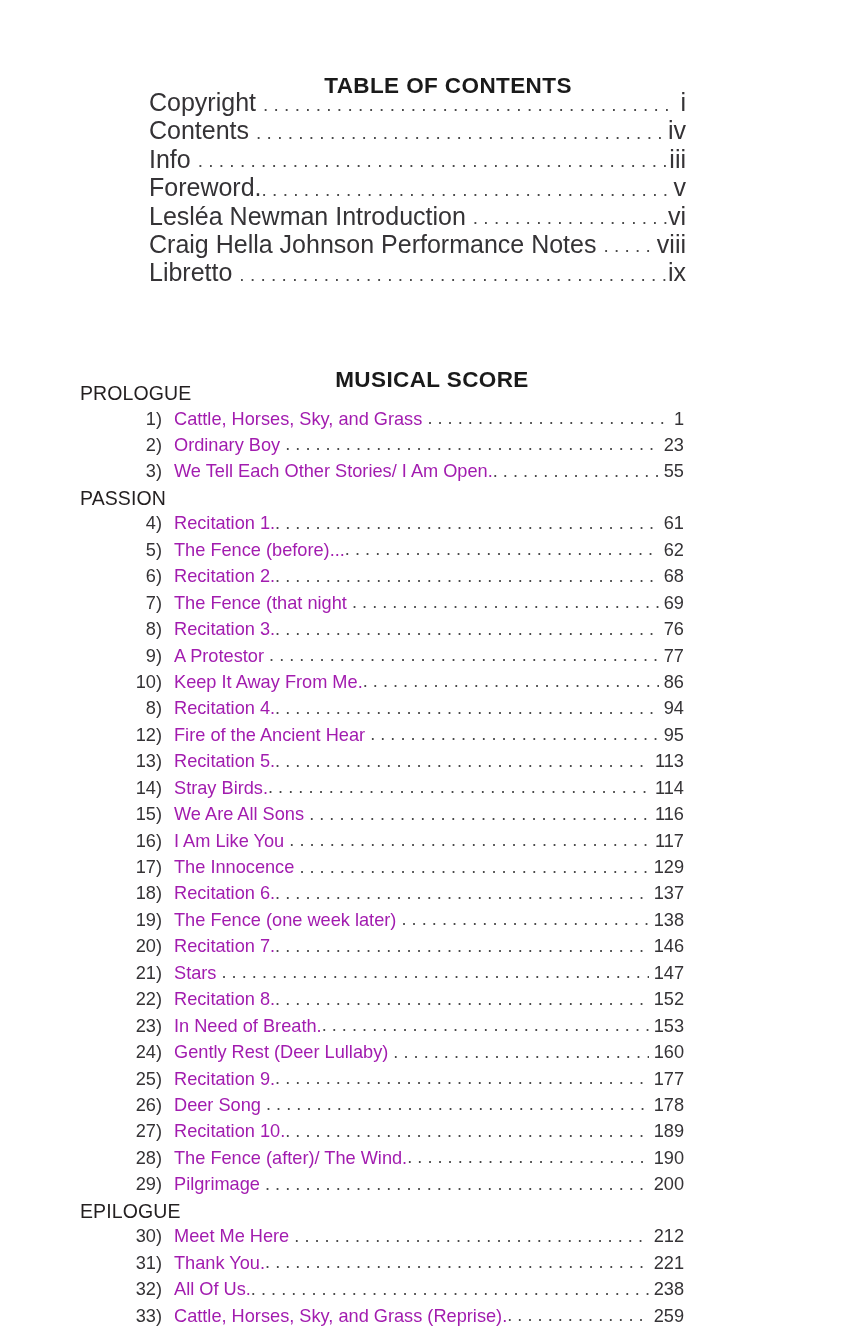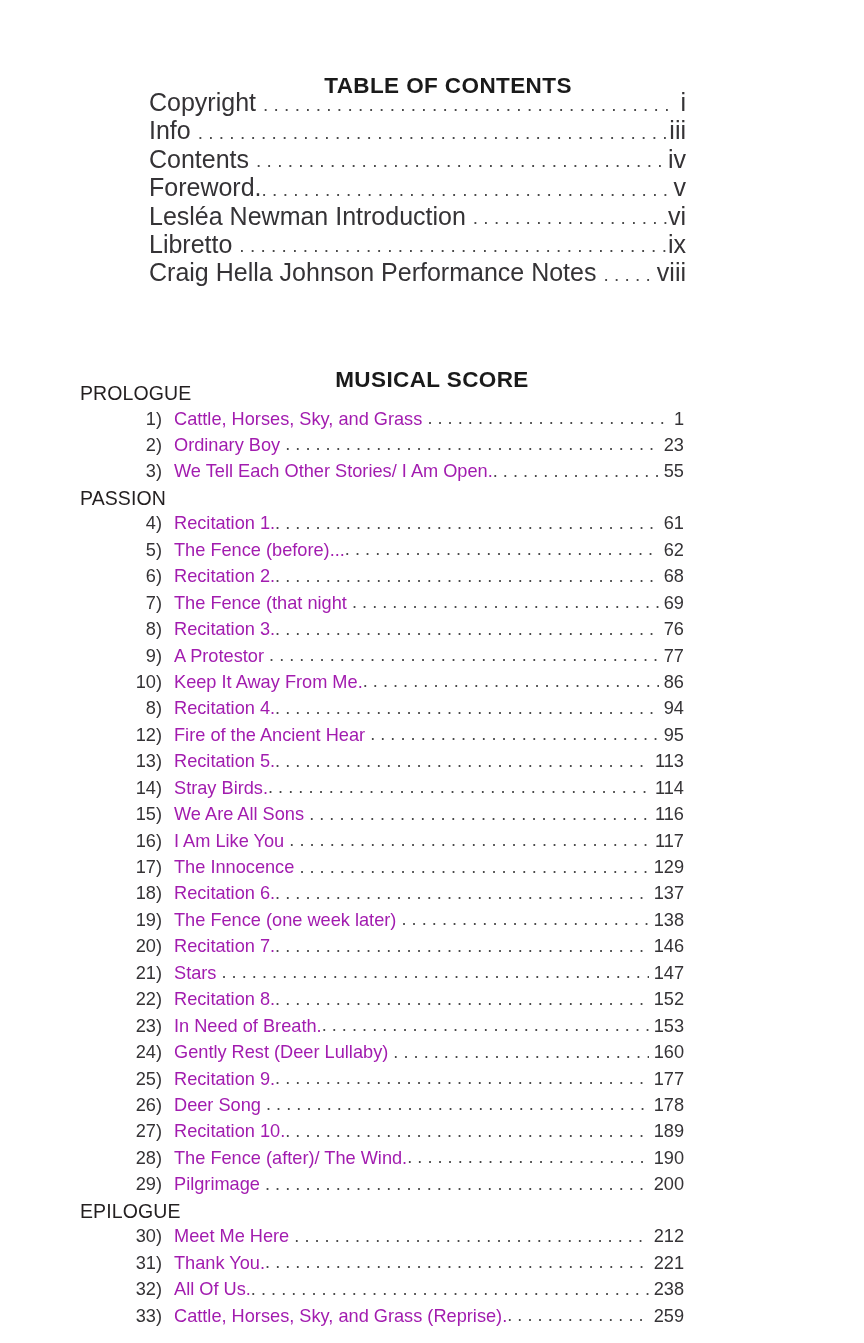--- a/index.html
+++ b/index.html
@@ -139,48 +139,48 @@
 
   <h1 class="doc-heading" id="toc-heading">TABLE OF CONTENTS</h1>
 
   <div id="front-matter">
       <div class="entry">
         <span class="label">Copyright </span>
         <span class="leader"></span>
         <span class="pageno">i</span>
       </div>
       <div class="entry">
+        <span class="label">Contents </span>
+        <span class="leader"></span>
+        <span class="pageno">iv</span>
+      </div>
+      <div class="entry">
         <span class="label">Info </span>
         <span class="leader"></span>
         <span class="pageno">iii</span>
       </div>
       <div class="entry">
-        <span class="label">Contents </span>
-        <span class="leader"></span>
-        <span class="pageno">iv</span>
-      </div>
-      <div class="entry">
         <span class="label">Foreword.</span>
         <span class="leader"></span>
         <span class="pageno"> v</span>
       </div>
       <div class="entry">
         <span class="label">Lesléa Newman Introduction </span>
         <span class="leader"></span>
         <span class="pageno">vi</span>
       </div>
       <div class="entry">
+        <span class="label">Craig Hella Johnson Performance Notes </span>
+        <span class="leader"></span>
+        <span class="pageno">viii</span>
+      </div>
+      <div class="entry">
         <span class="label">Libretto </span>
         <span class="leader"></span>
         <span class="pageno">ix</span>
-      </div>
-      <div class="entry">
-        <span class="label">Craig Hella Johnson Performance Notes </span>
-        <span class="leader"></span>
-        <span class="pageno">viii</span>
       </div>
     </div>
 
   <h1 class="doc-heading" id="score-heading">MUSICAL SCORE</h1>
 
   <div id="score-body">
       <div class="section-title">PROLOGUE</div>
       <div class="track-list">
         <div class="track">
           <span class="num">1)</span>

